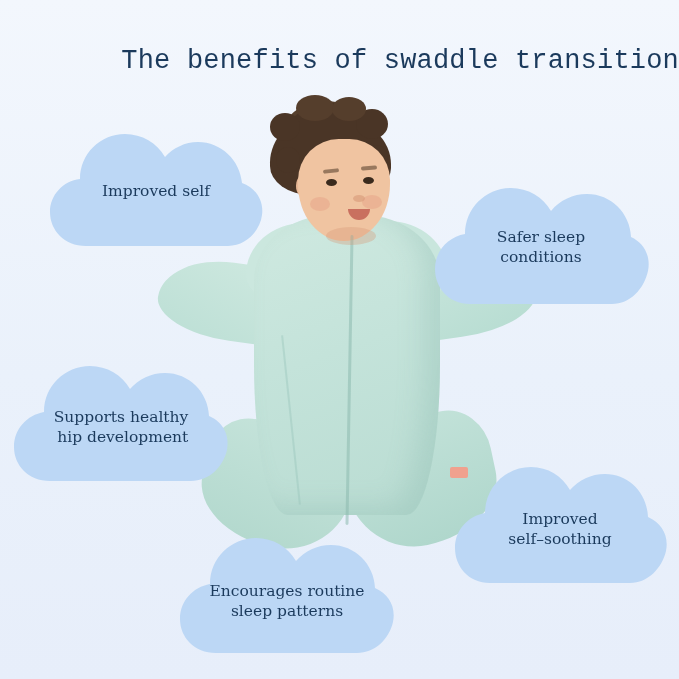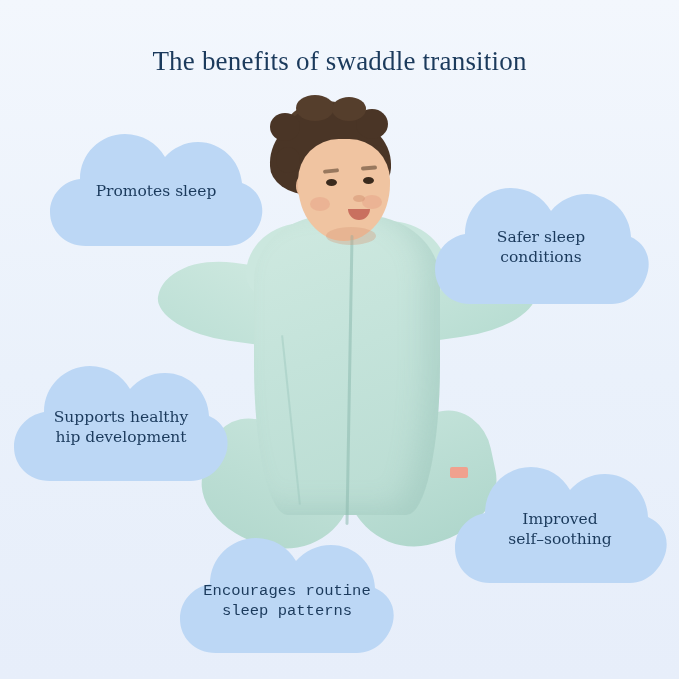--- a/index.html
+++ b/index.html
@@ -20,25 +20,25 @@
     background: linear-gradient(180deg, #f3f7fd 0%, #eaf1fb 55%, #e7eefa 100%);
     overflow: hidden;
   }
 
   
   .title {
     position: absolute;
     top: 46px;
     left: 0;
     width: 679px;
-    text-align: center;
+    text-align: right;
     font-size: 27px;
     letter-spacing: 0.2px;
     color: #1b3a5c;
-    font-family: Liberation Serif, serif;
+    font-family: Liberation Mono, monospace;
     font-weight: 400;
   }
 
   
   .photo {
     position: absolute;
     left: 150px;
     top: 95px;
     width: 390px;
     height: 460px;
@@ -289,25 +289,25 @@
     padding: 0 10px;
     box-sizing: border-box;
     white-space: pre-line;
   }
 
   #c1 { left: 46px;  top: 118px; width: 220px; height: 130px; }
   #c1 .cloud-label { padding-top: 16px; }
   #c2 { left: 432px; top: 168px; width: 218px; height: 140px; }
   #c2 .cloud-label { padding-top: 18px; text-align: center; }
   #c3 { left: 10px;  top: 348px; width: 222px; height: 136px; }
-  #c3 .cloud-label { padding-top: 22px; }
+  #c3 .cloud-label { padding-top: 22px; text-align: right; }
   #c4 { left: 452px; top: 448px; width: 216px; height: 138px; }
   #c4 .cloud-label { padding-top: 24px; }
   #c5 { left: 176px; top: 520px; width: 222px; height: 136px; }
-  #c5 .cloud-label { padding-top: 26px; font-family: Liberation Mono, monospace; }
+  #c5 .cloud-label { padding-top: 26px; }
 </style>
 </head>
 <body>
 
 <div id="stage">
 
   <div class="title">The benefits of swaddle transition</div>
 
   <div class="photo">
     <div class="arm-l"></div>
@@ -338,21 +338,21 @@
     <div class="eye eye-r"></div>
     <div class="nose"></div>
     <div class="mouth"></div>
     <div class="chin-shadow"></div>
   </div>
 
   <div class="cloud" id="c1">
     <svg viewBox="0 0 220 130" width="220" height="130">
       <path fill="#bcd7f5" d="M40,128 C18,128 4,112 4,94 C4,77 17,63 34,61 C34,36 54,16 79,16 C96,16 111,25 119,39 C127,30 139,24 152,24 C175,24 194,42 196,65 C210,70 218,83 216,97 C214,113 200,128 182,128 Z"></path>
     </svg>
-    <div class="cloud-label">Promotes sleep</div>
+    <div class="cloud-label">Improved self</div>
   </div>
 
   <div class="cloud" id="c2">
     <svg viewBox="0 0 218 140" width="218" height="140">
       <path fill="#bcd7f5" d="M38,136 C16,136 3,119 3,101 C3,83 16,69 33,66 C33,40 54,20 79,20 C96,20 111,29 119,43 C128,32 141,26 155,26 C179,26 198,45 199,69 C212,75 219,88 216,103 C212,121 198,136 180,136 Z"></path>
     </svg>
     <div class="cloud-label">Safer sleep
 conditions</div>
   </div>
 

